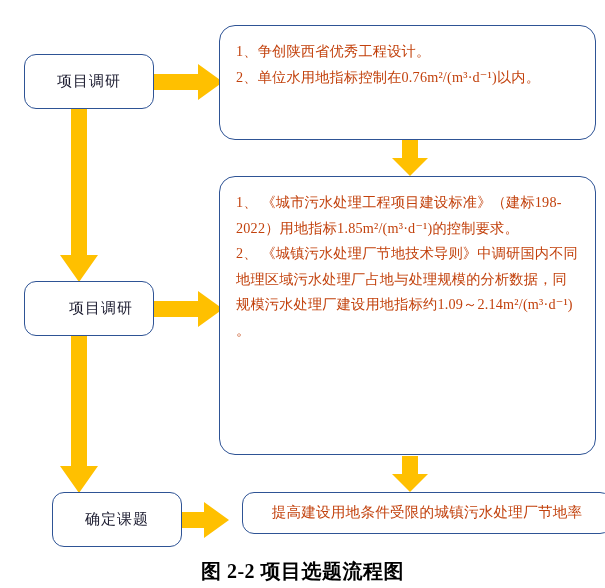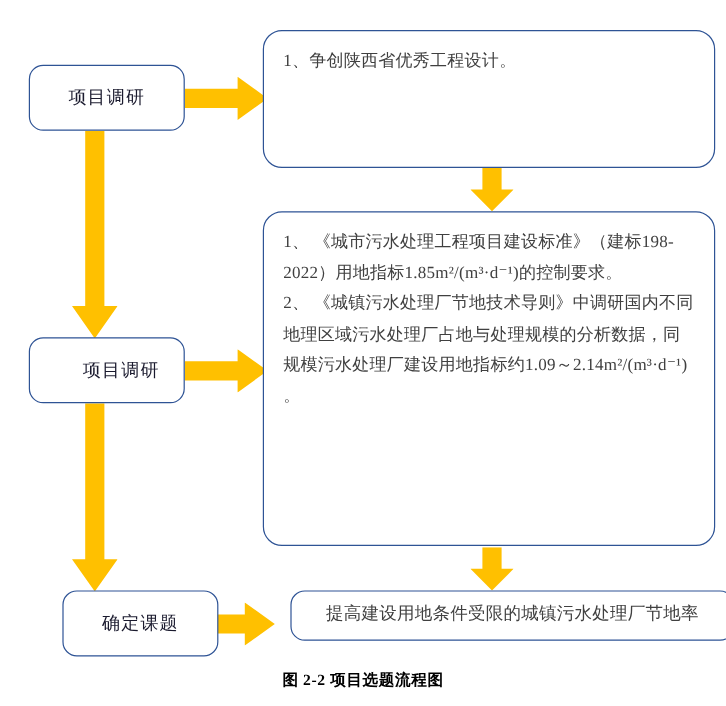--- a/index.html
+++ b/index.html
@@ -43,21 +43,21 @@
 
   .box.para {
     display: block;
     padding: 13px 16px 10px 16px;
     border-radius: 16px;
   }
 
   .para-line {
     font-size: 14.2px;
     line-height: 25.6px;
-    color: #404040;
+    color: #c2410c;
     white-space: nowrap;
     letter-spacing: 0.2px;
   }
   .para-line.just {
     white-space: normal;
   }
 
   
   #box-quality        { left: 24px;  top: 54px;  width: 130px; height: 55px; }
   #box-research       { left: 24px;  top: 281px; width: 130px; height: 55px; padding-left: 24px; }
@@ -76,21 +76,21 @@
   }
   .arrow svg { display: block; }
 
   
   #caption {
     position: absolute;
     left: 0;
     top: 558px;
     width: 605px;
     text-align: center;
-    font-size: 13px;
+    font-size: 20px;
     font-weight: bold;
     color: #000000;
     letter-spacing: 0.5px;
   }
 </style>
 </head>
 <body>
 
 <div id="canvas">
 
@@ -143,20 +143,21 @@
   <div class="box left-label" id="box-research">
     <span>项目调研</span>
   </div>
 
   <div class="box left-label" id="box-topic">
     <span>确定课题</span>
   </div>
 
   <div class="box para" id="box-goals">
     <div class="para-line">1、争创陕西省优秀工程设计。</div>
+    <div class="para-line">2、单位水用地指标控制在0.76m²/(m³·d⁻¹)以内。</div>
   </div>
 
   <div class="box para" id="box-survey">
     <div class="para-line just">1、 《城市污水处理工程项目建设标准》（建标198-2022）用地指标1.85m²/(m³·d⁻¹)的控制要求。</div>
     <div class="para-line just">2、 《城镇污水处理厂节地技术导则》中调研国内不同地理区域污水处理厂占地与处理规模的分析数据，同规模污水处理厂建设用地指标约1.09～2.14m²/(m³·d⁻¹) 。</div>
   </div>
 
   <div class="box" id="box-result">
     <span class="para-line">提高建设用地条件受限的城镇污水处理厂节地率</span>
   </div>

